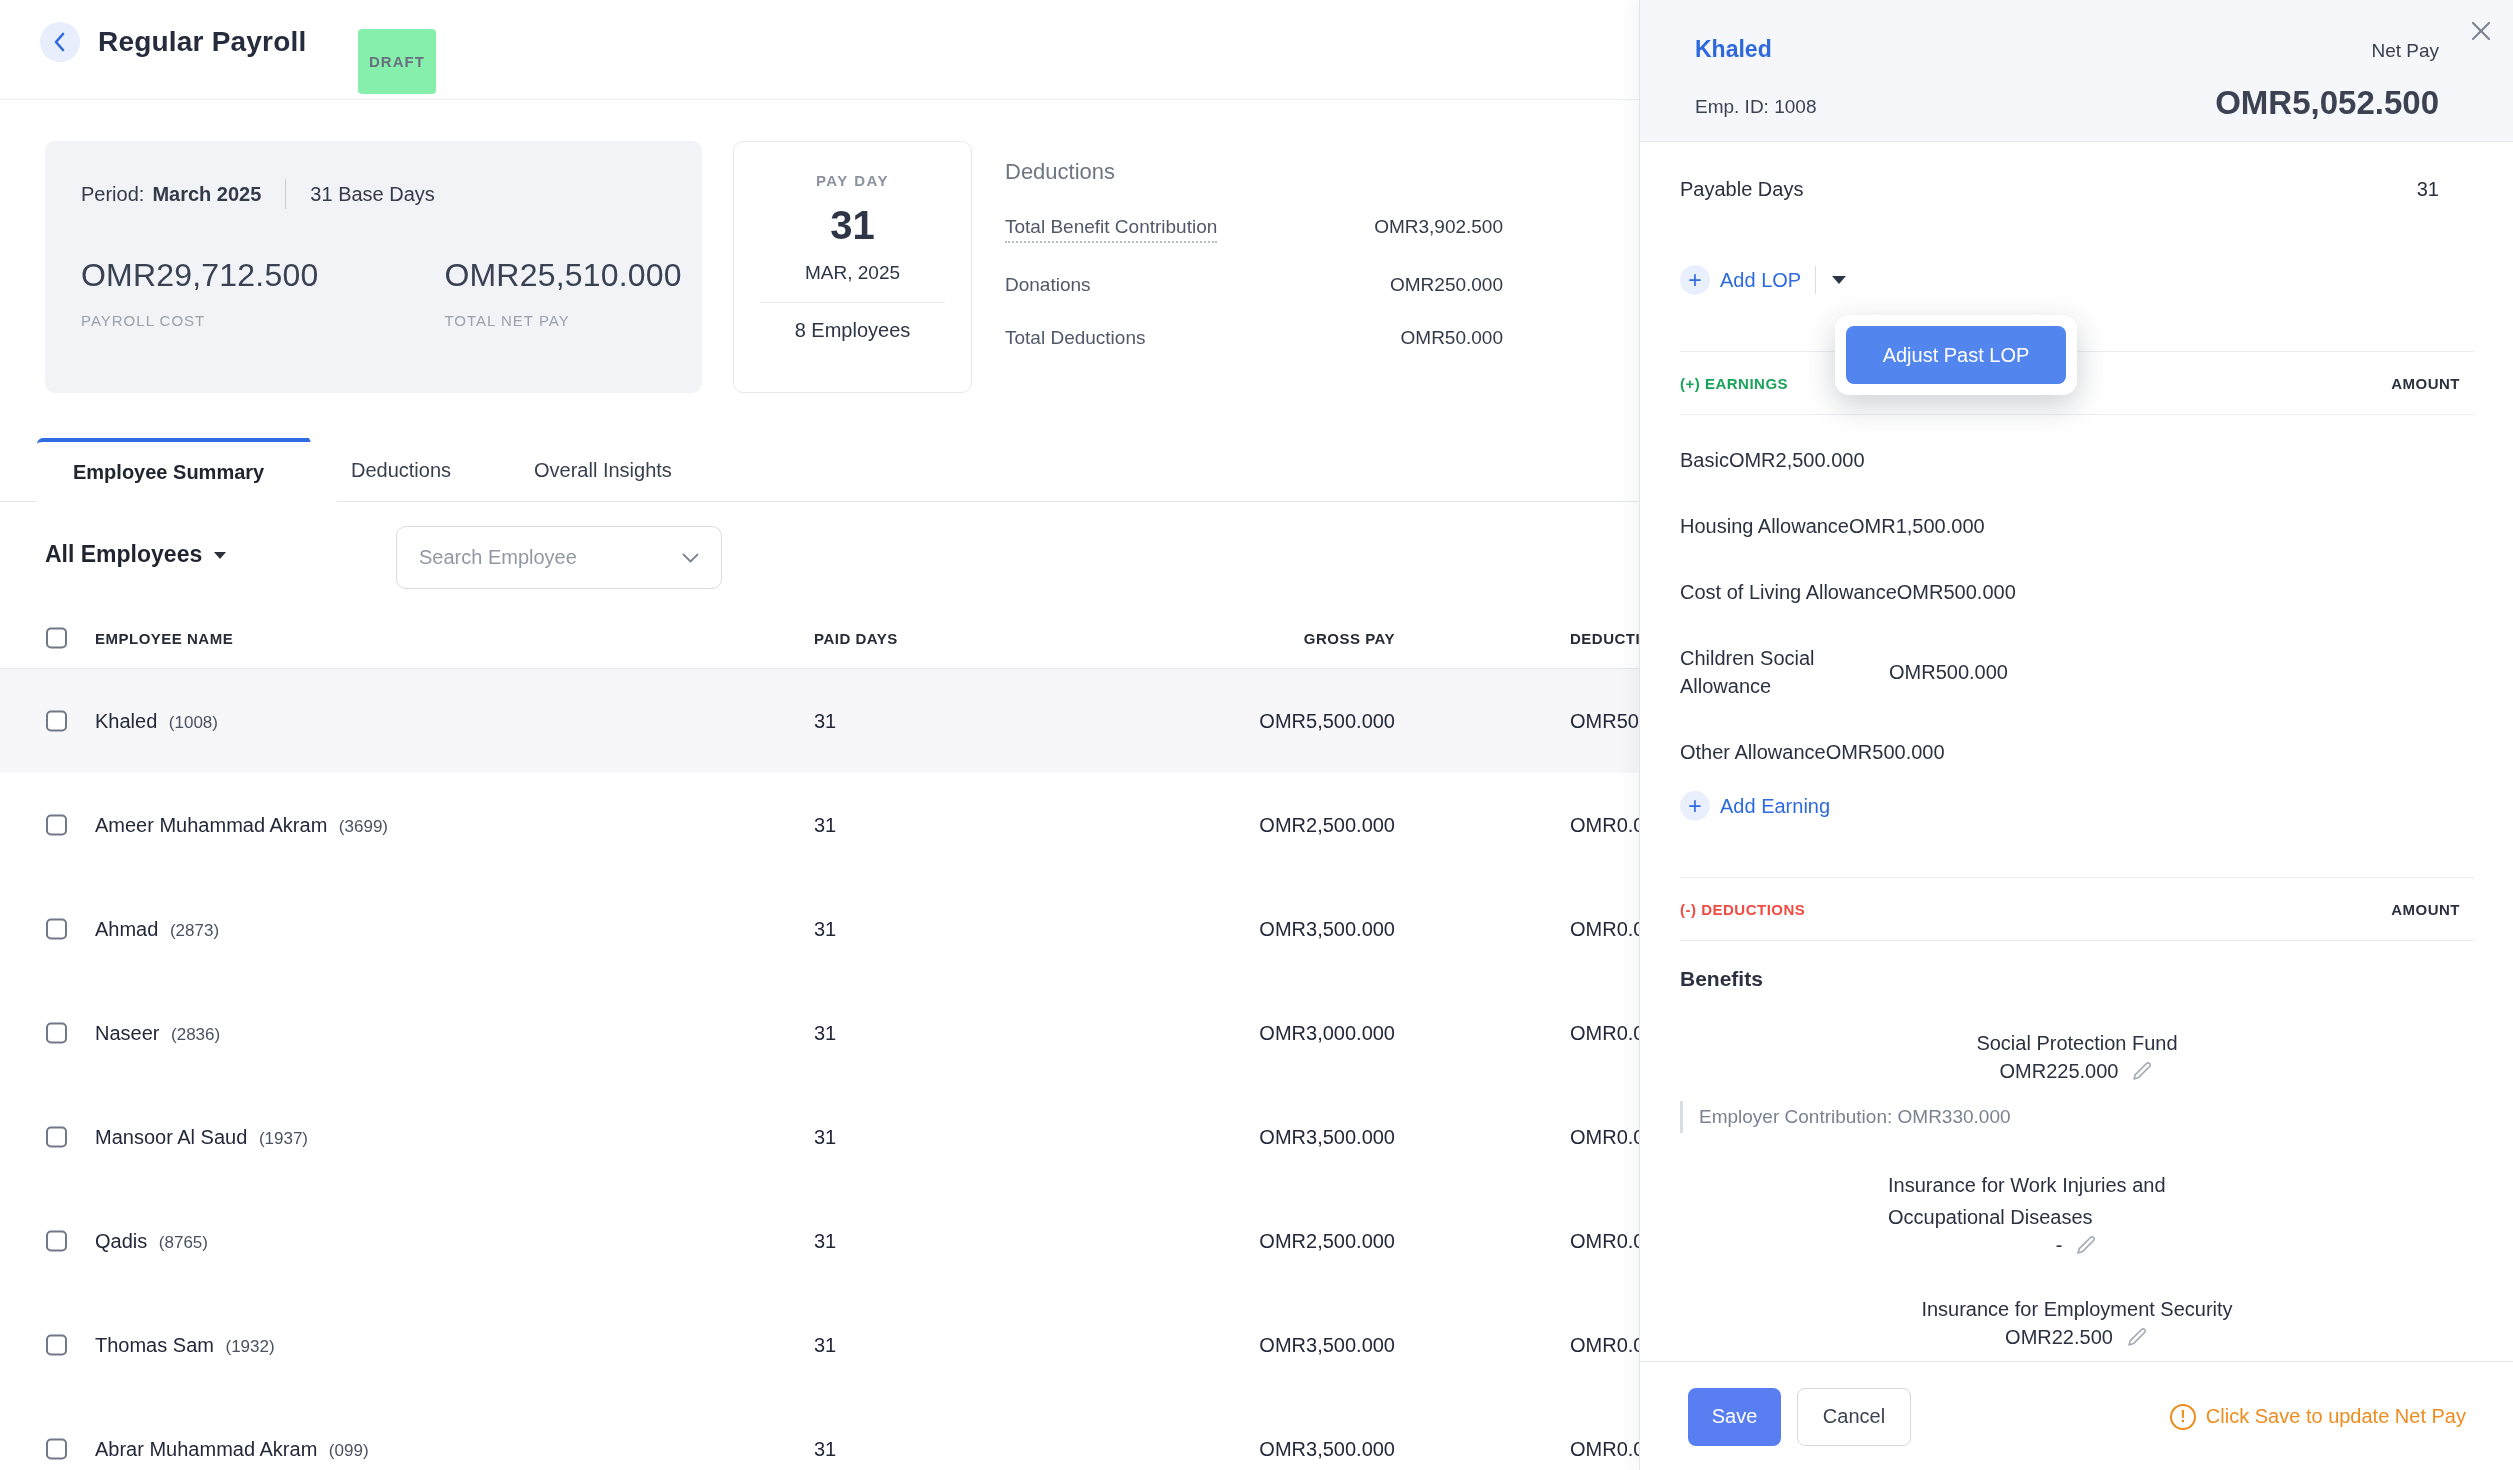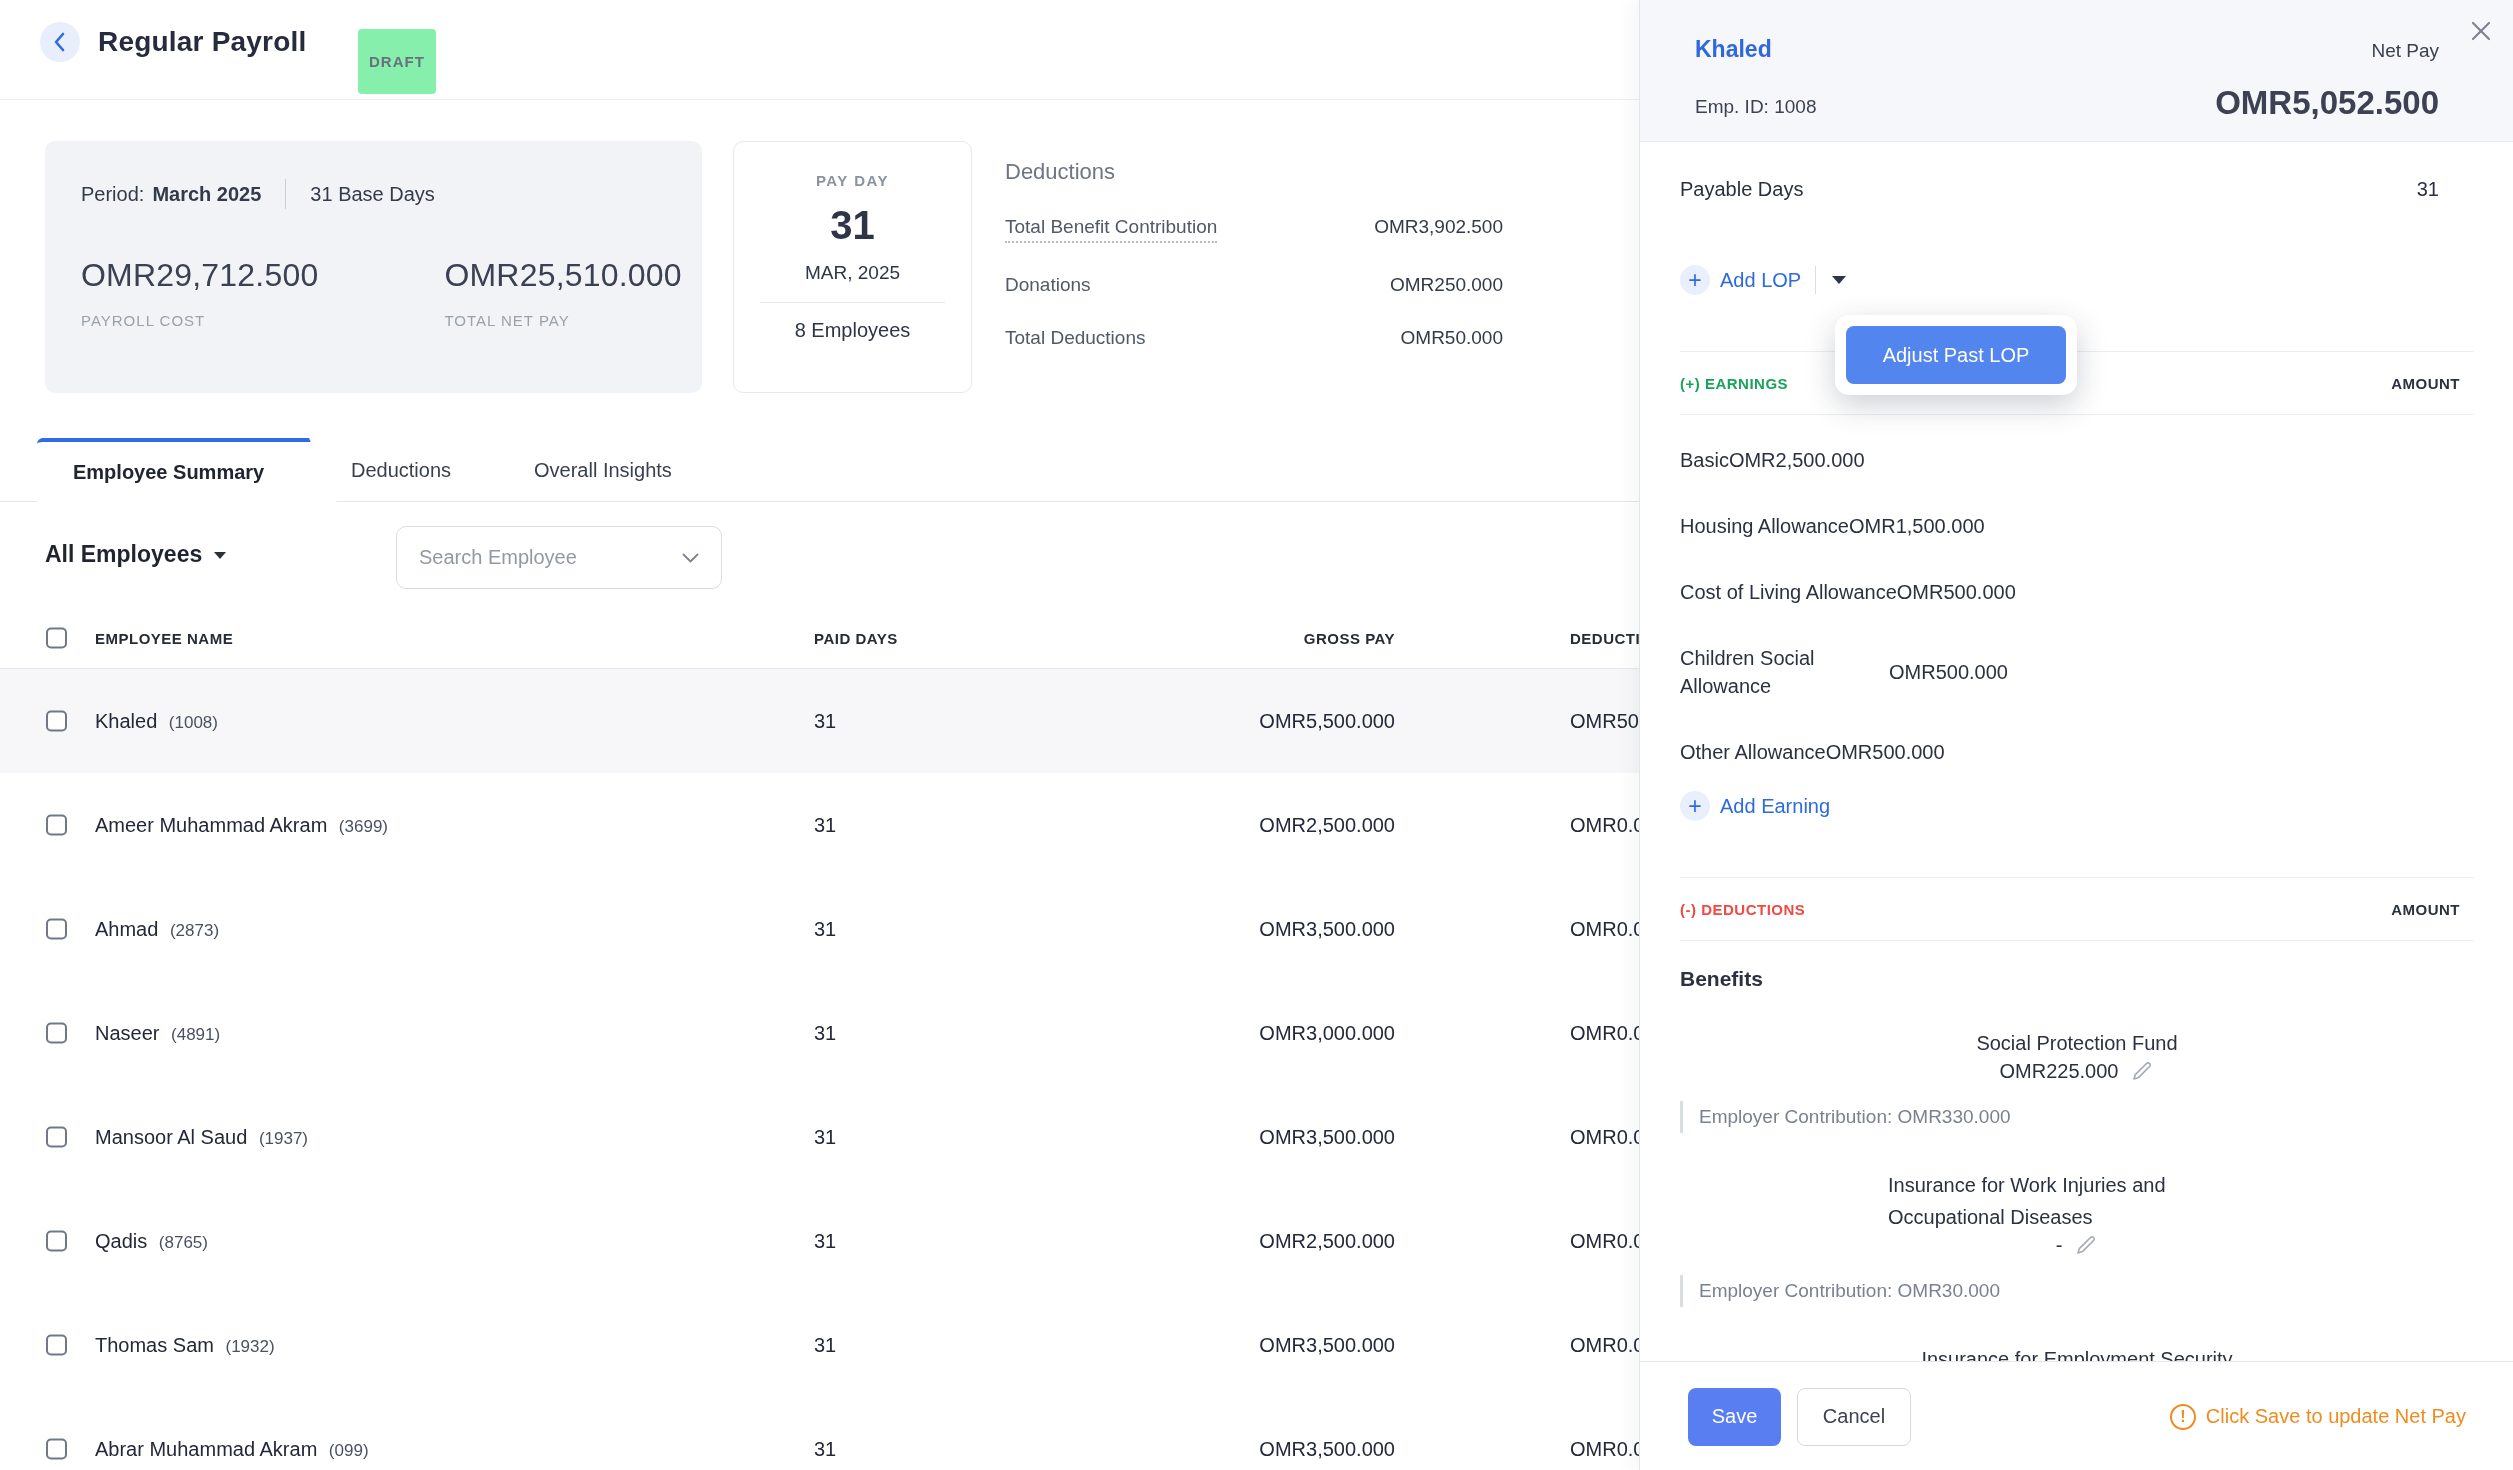--- a/index.html
+++ b/index.html
@@ -249,21 +249,21 @@
       </div>
       <div class="trow">
         <span class="cb"></span>
         <span class="cell c-name"><span>Ahmad</span> <span class="emp-no">(2873)</span></span>
         <span class="cell c-days">31</span>
         <span class="cell c-gross">OMR3,500.000</span>
         <span class="cell c-ded">OMR0.000</span>
       </div>
       <div class="trow">
         <span class="cb"></span>
-        <span class="cell c-name"><span>Naseer</span> <span class="emp-no">(4891)</span></span>
+        <span class="cell c-name"><span>Naseer</span> <span class="emp-no">(2836)</span></span>
         <span class="cell c-days">31</span>
         <span class="cell c-gross">OMR3,000.000</span>
         <span class="cell c-ded">OMR0.000</span>
       </div>
       <div class="trow">
         <span class="cb"></span>
         <span class="cell c-name"><span>Mansoor Al Saud</span> <span class="emp-no">(1937)</span></span>
         <span class="cell c-days">31</span>
         <span class="cell c-gross">OMR3,500.000</span>
         <span class="cell c-ded">OMR0.000</span>
@@ -376,21 +376,20 @@
 
       <div class="d-row">
         <span class="lbl lbl-wide">Insurance for Work Injuries and Occupational Diseases</span>
         <span class="d-right">
           <span class="dval">-</span>
           <svg class="pencil" viewBox="0 0 24 24">
             <path d="M4 20l1.3-4.4L16.8 4.3a2.15 2.15 0 0 1 3 3L8.5 18.6 4 20z" fill="none" stroke="#a3aab4" stroke-width="1.6" stroke-linejoin="round"></path>
           </svg>
         </span>
       </div>
-      <div class="contrib">Employer Contribution: OMR30.000</div>
 
       <div class="d-row">
         <span class="lbl">Insurance for Employment Security</span>
         <span class="d-right">
           <span class="dval">OMR22.500</span>
           <svg class="pencil" viewBox="0 0 24 24">
             <path d="M4 20l1.3-4.4L16.8 4.3a2.15 2.15 0 0 1 3 3L8.5 18.6 4 20z" fill="none" stroke="#a3aab4" stroke-width="1.6" stroke-linejoin="round"></path>
           </svg>
         </span>
       </div>

